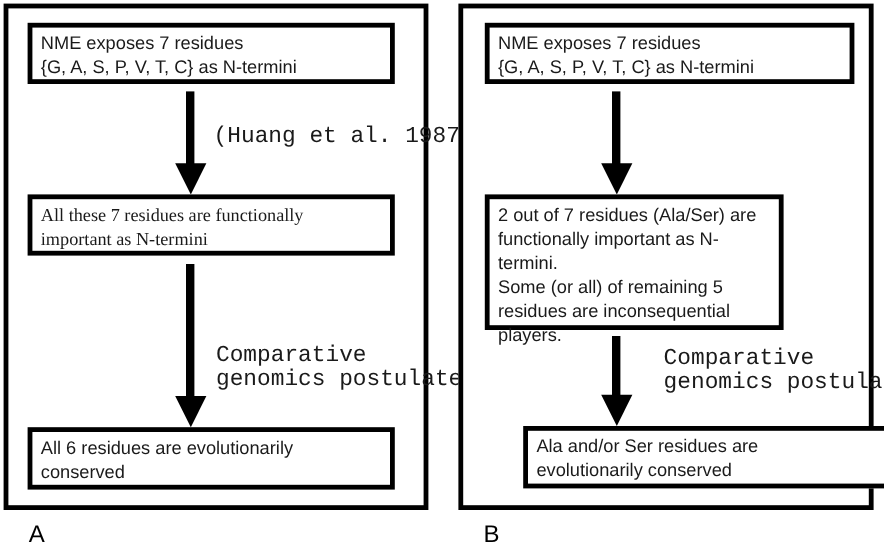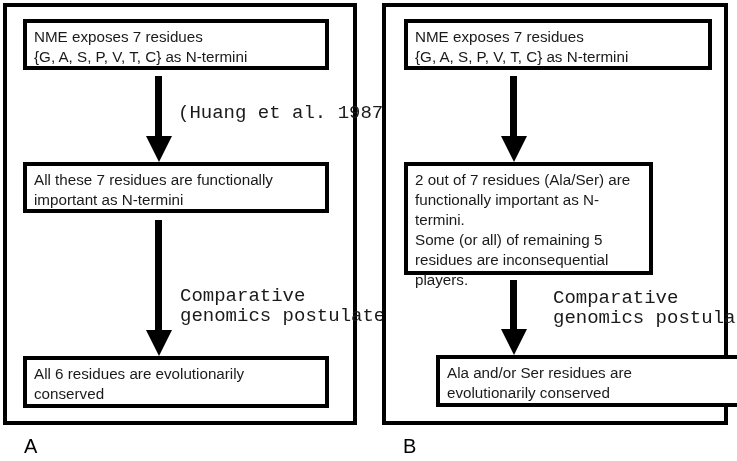--- a/index.html
+++ b/index.html
@@ -54,21 +54,21 @@
     background: #ffffff;
     padding: 4px 7px 5px 7px;
     font-size: 15.2px;
     line-height: 20px;
     color: #1a1a1a;
     white-space: pre-line;
   }
 
   
   #a-box-1 { left: 23px; top: 19px;  width: 306px; height: 51px; }
-  #a-box-2 { left: 23px; top: 162px; width: 306px; height: 51px; }
+  #a-box-2 { left: 23px; top: 162px; width: 306px; height: 51px; font-family: Liberation Serif, serif; }
   #a-box-3 { left: 23px; top: 356px; width: 306px; height: 52px; }
 
   
   #b-box-1 { left: 404px; top: 19px;  width: 308px; height: 51px; }
   #b-box-2 { left: 404px; top: 162px; width: 249px; height: 113px; }
   #b-box-3 { left: 404px; top: 355px; width: 308px; height: 52px; margin-left: 32px; }
 
   
   .arrow {
     position: absolute;

